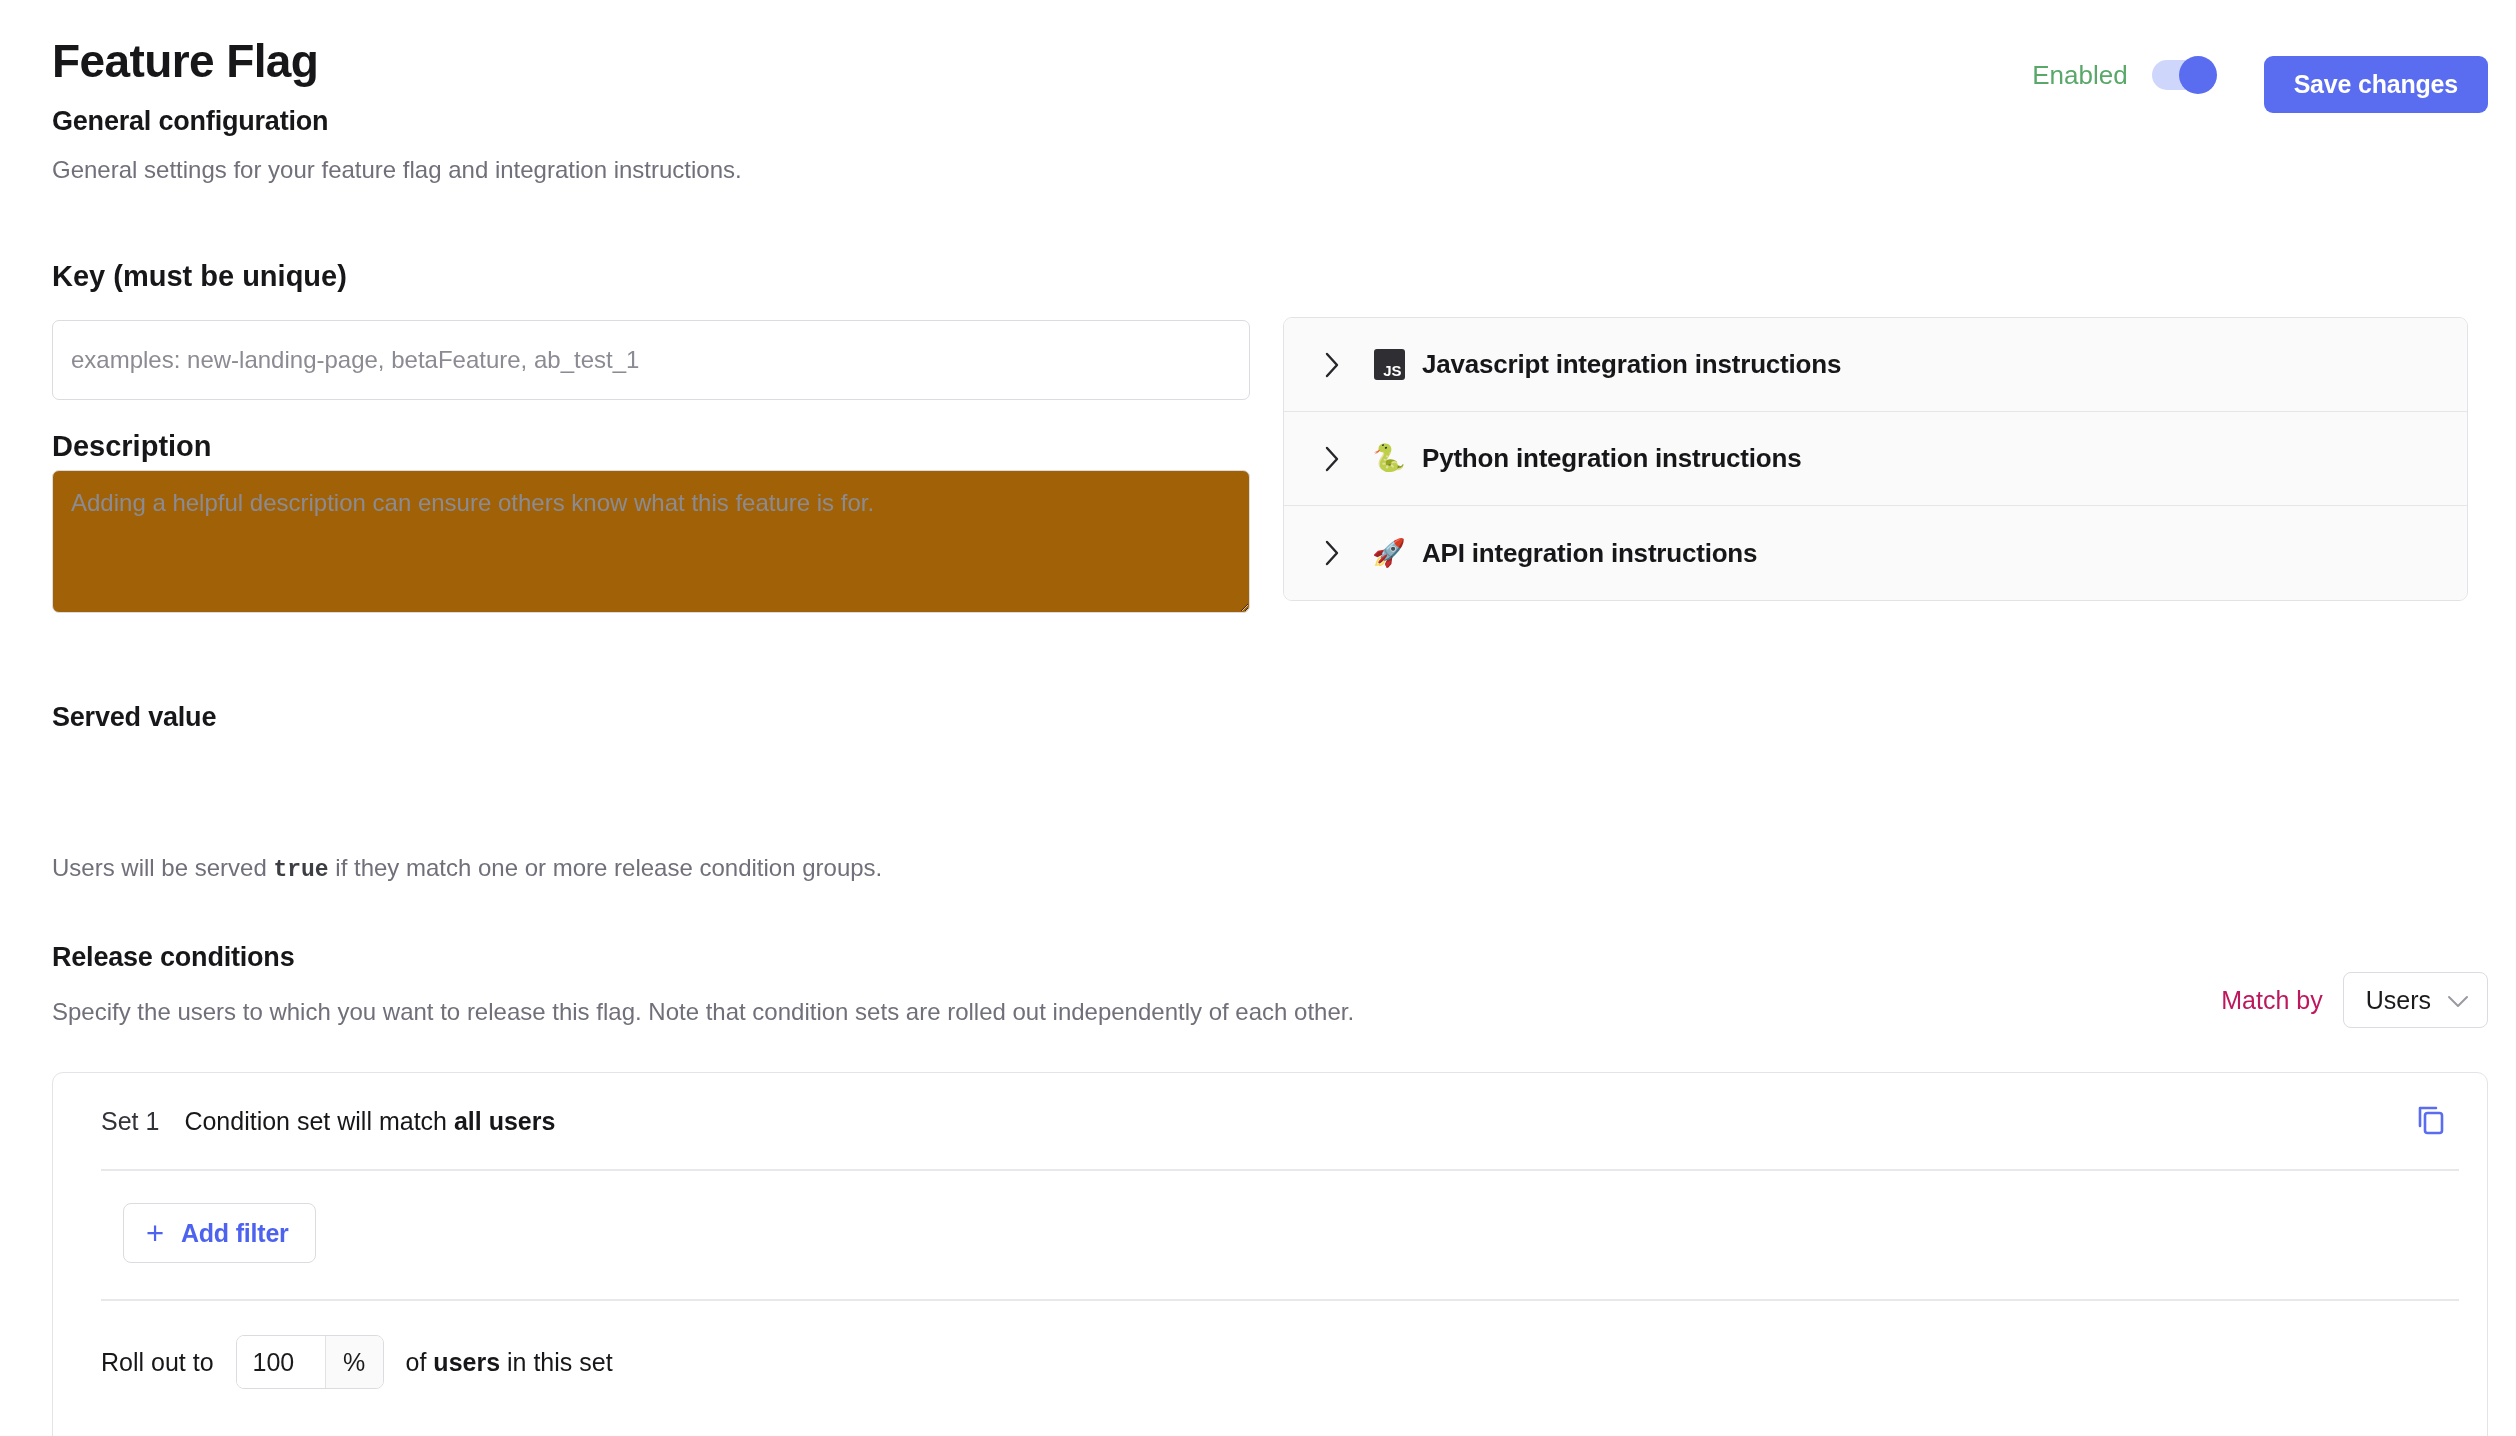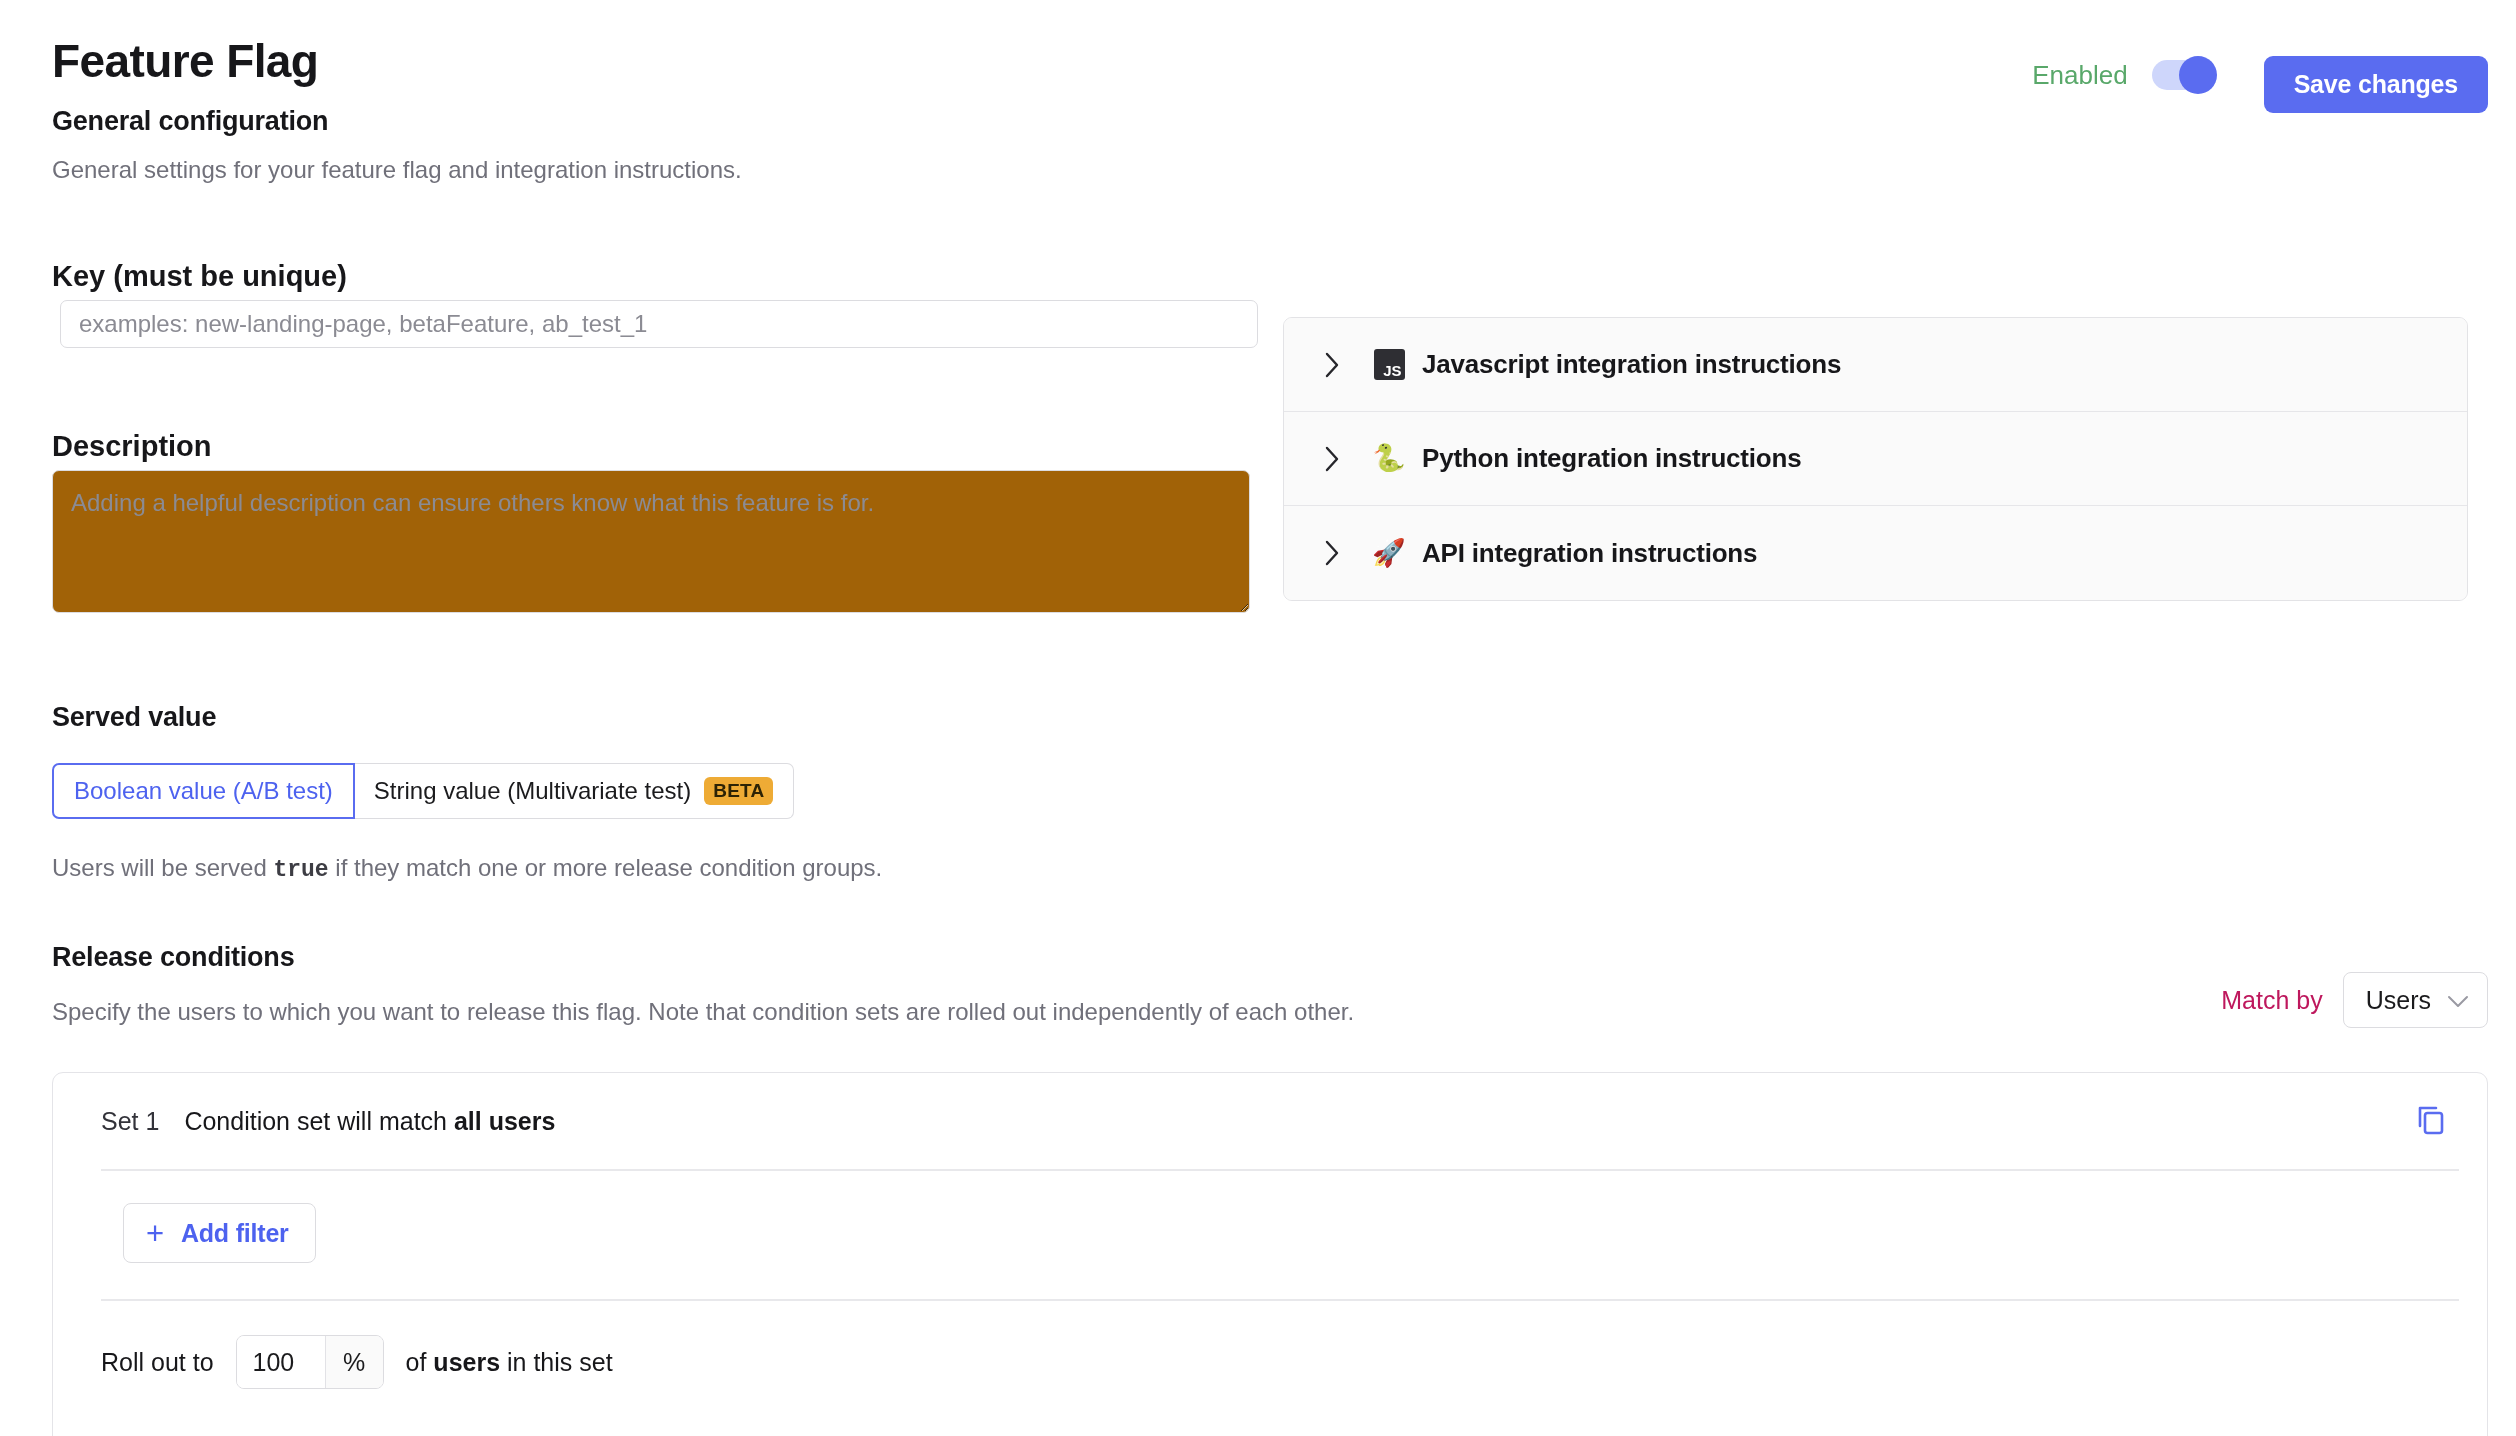--- a/index.html
+++ b/index.html
@@ -117,31 +117,32 @@
     position: absolute;
     left: 52px;
     font-size: 29px;
     font-weight: 700;
     color: #17171a;
     line-height: 1;
     margin: 0;
   }
   .text-input {
     position: absolute;
-    left: 60px;
+    left: 52px;
     width: 1198px;
-    height: 48px;
+    height: 80px;
     border: 1.5px solid #dcdce0;
     border-radius: 7px;
     background: #fff;
     font-size: 24px;
     font-family: "Liberation Sans", sans-serif;
     color: #1b1b1d;
     padding: 0 18px;
     outline: none;
+    margin-top: 20px;
   }
   .text-input::placeholder { color: #8b8b93; opacity: 1; }
   .text-area {
     position: absolute;
     left: 52px;
     width: 1198px;
     height: 143px;
     border: 1.5px solid #dcdce0;
     border-radius: 7px;
     background: #a16207;
@@ -465,29 +466,20 @@
           </svg>
       </span>
       <span class="int-icon">🚀</span>
       <span class="int-label">API integration instructions</span>
     </div>
 
   </div>
 
   <h2 class="sec-heading" style="top:704px;">Served value</h2>
 
-  <div class="segmented">
-    <div class="seg left">
-      <span>Boolean value (A/B test)</span>
-    </div>
-    <div class="seg right">
-      <span>String value (Multivariate test)</span>
-      <span class="beta-badge">BETA</span>
-    </div>
-  </div>
 
   <p class="served-note"><span>Users will be served </span><span class="mono">true</span><span> if they match one or more release condition groups.</span></p>
 
   <h2 class="sec-heading" style="top:944px;">Release conditions</h2>
   <p class="sec-sub" style="top:1000px;">Specify the users to which you want to release this flag. Note that condition sets are rolled out independently of each other.</p>
 
   <div class="matchby">
     <span class="matchby-label">Match by</span>
     <div class="matchby-select">
       <span>Users</span>

